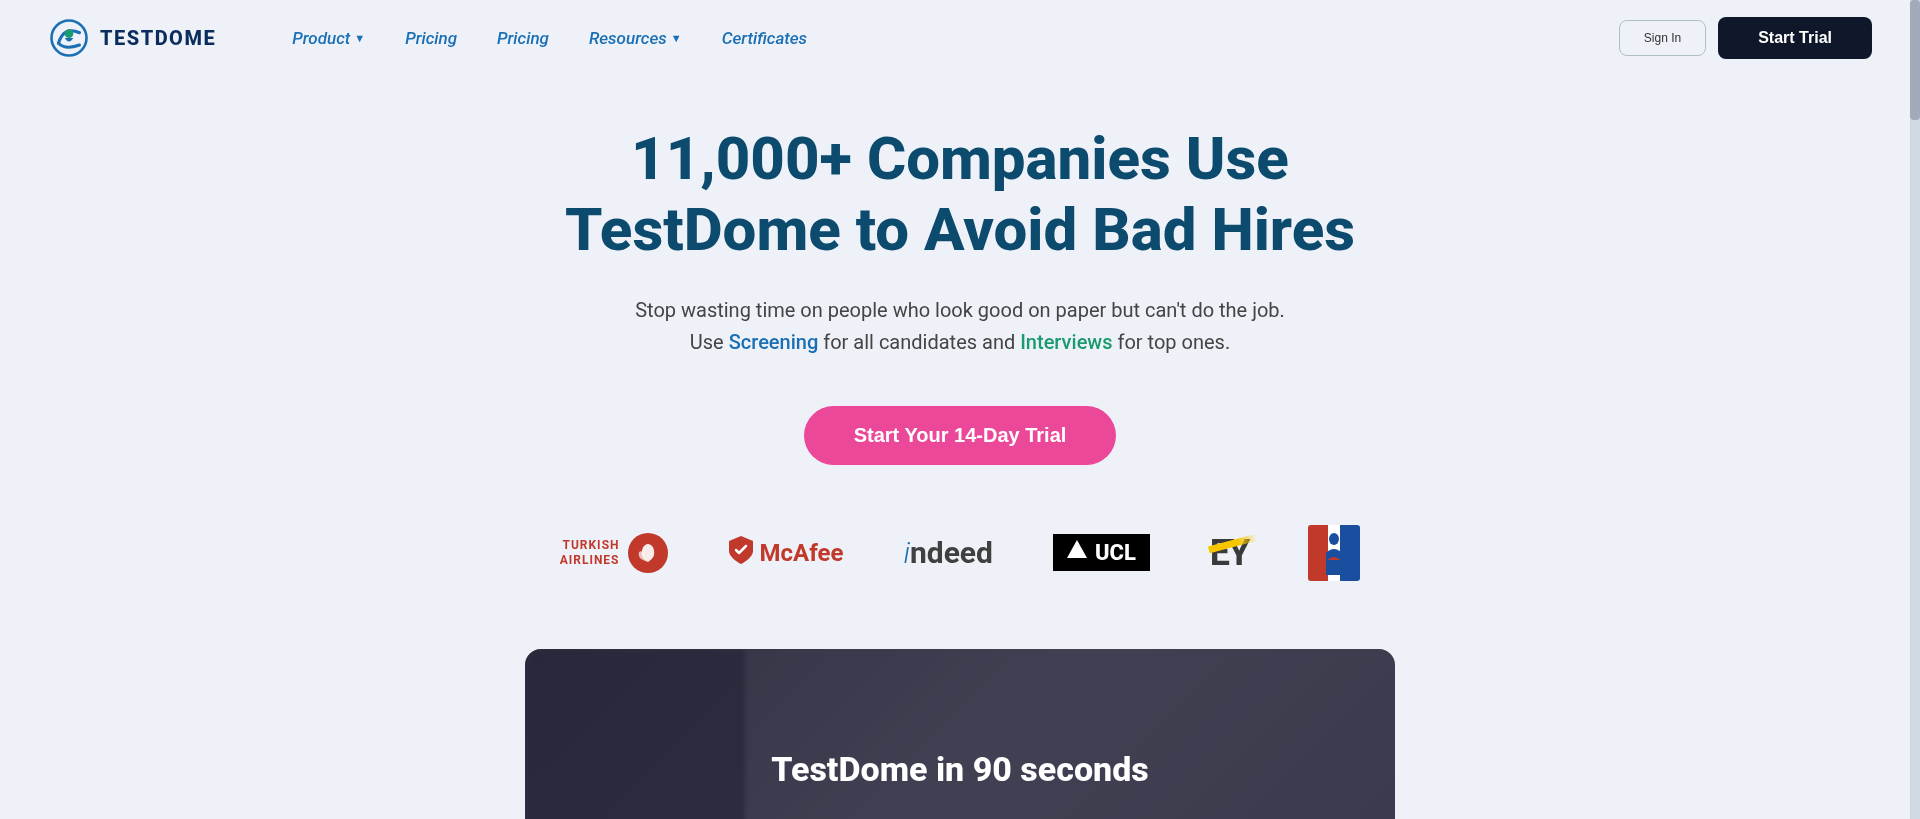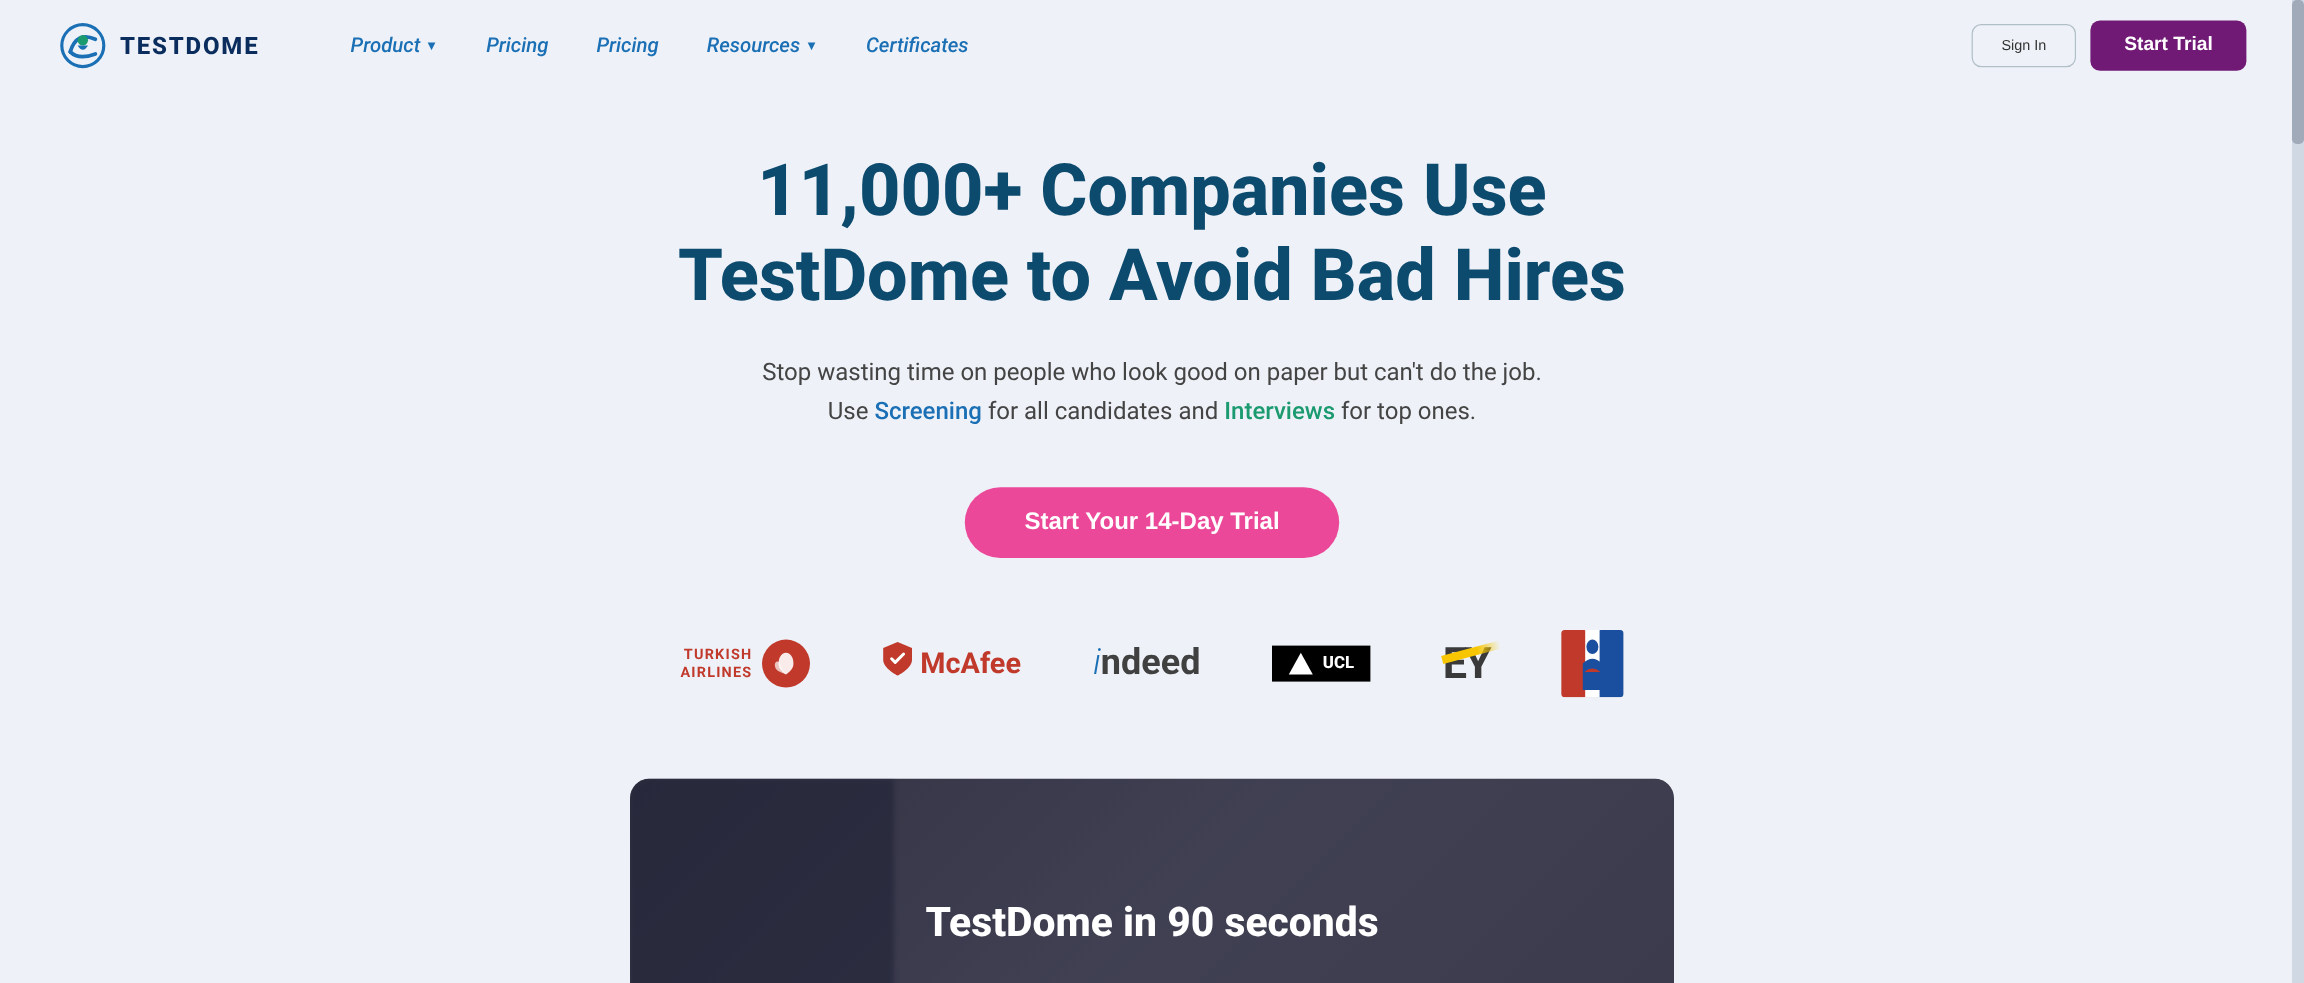--- a/index.html
+++ b/index.html
@@ -69,22 +69,22 @@
       padding: 10px 24px;
       border: 1.5px solid #b0bec5;
       background: transparent;
       color: #333;
       font-size: 12px;
       font-weight: 500;
       border-radius: 8px;
       cursor: pointer;
     }
     .start-trial-btn {
-      padding: 12px 28px;
-      background: #701a75;
+      padding: 12px 40px;
+      background: #0f172a;
       color: #fff;
       font-size: 16px;
       font-weight: 600;
       border-radius: 8px;
       border: none;
       cursor: pointer;
     }
 
     
     .scrollbar {
@@ -213,24 +213,24 @@
       font-size: 30px;
       font-weight: 700;
       color: #1a6fb5;
     }
 
     
     .ucl-logo {
       background: #000;
       color: #fff;
       padding: 6px 14px;
-      font-size: 14px;
+      font-size: 22px;
       font-weight: 800;
       display: flex;
-      align-items: center;
+      align-items: flex-start;
       gap: 8px;
     }
     .ucl-triangle {
       width: 0;
       height: 0;
       border-left: 10px solid transparent;
       border-right: 10px solid transparent;
       border-bottom: 18px solid white;
       display: inline-block;
     }

